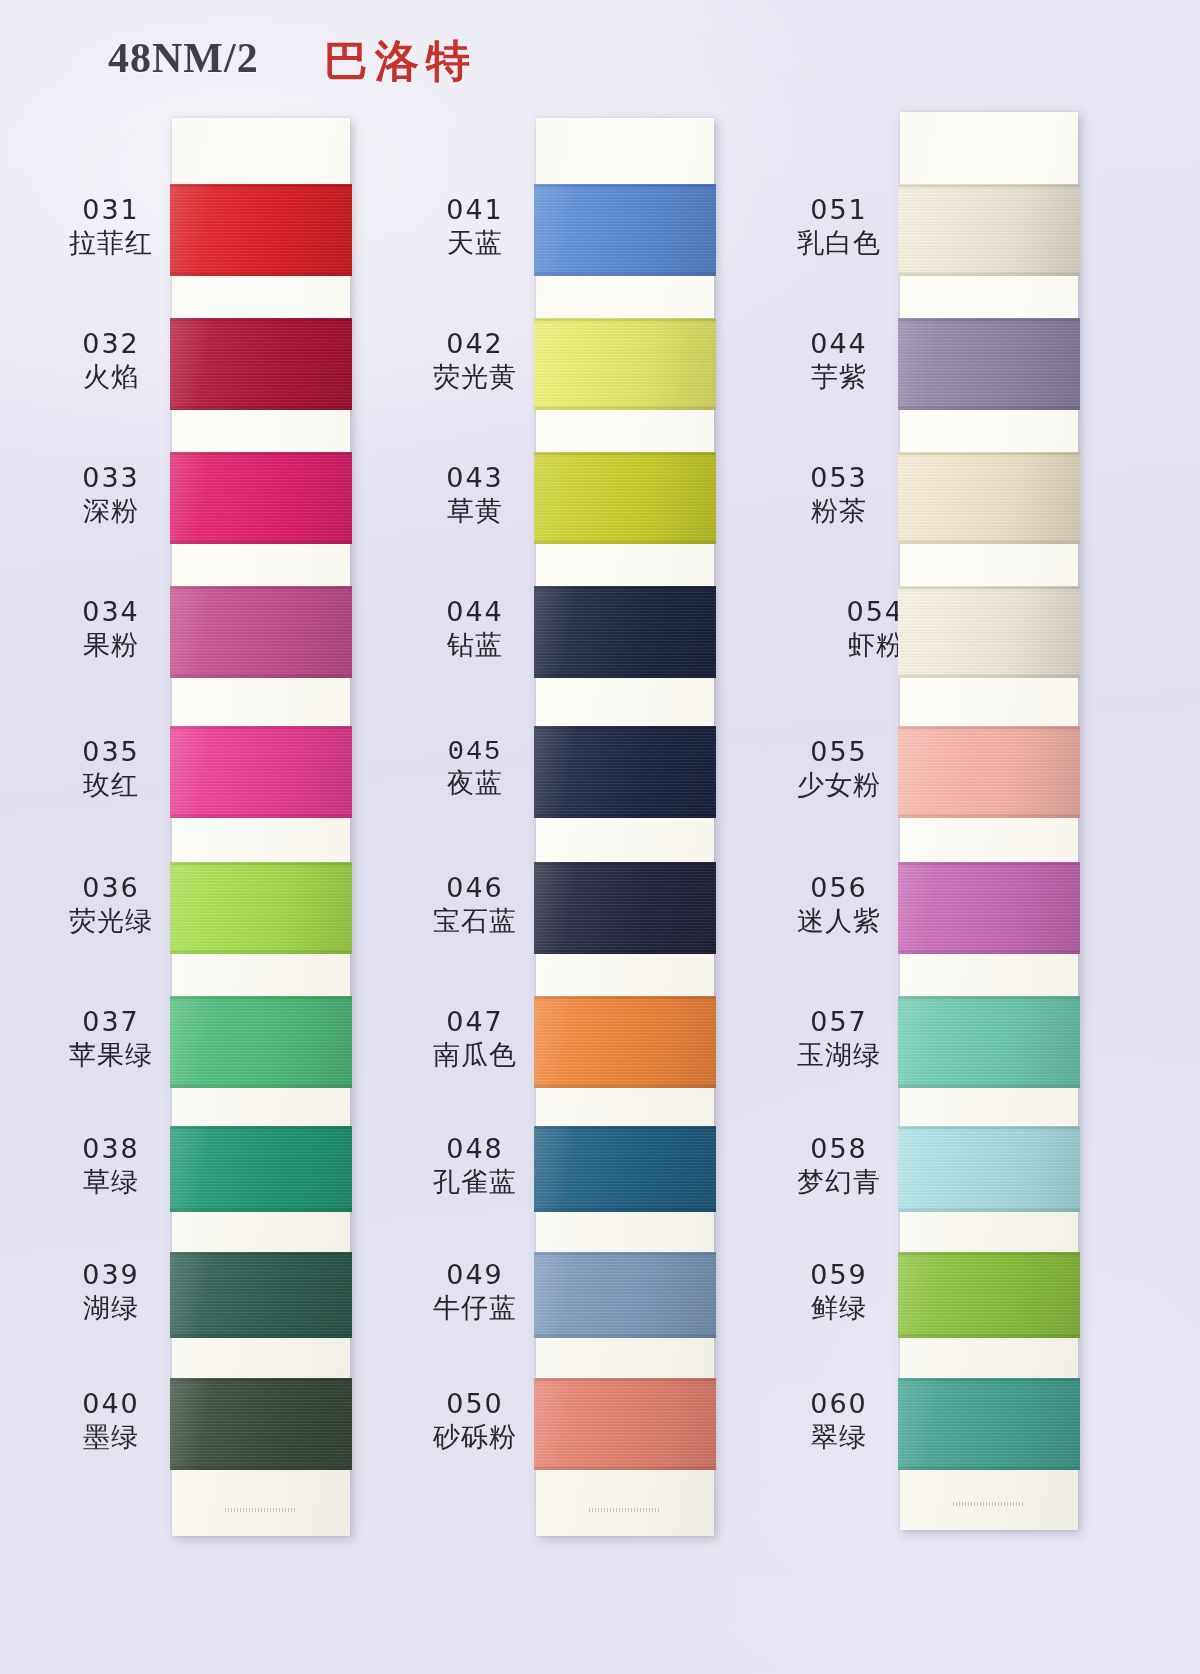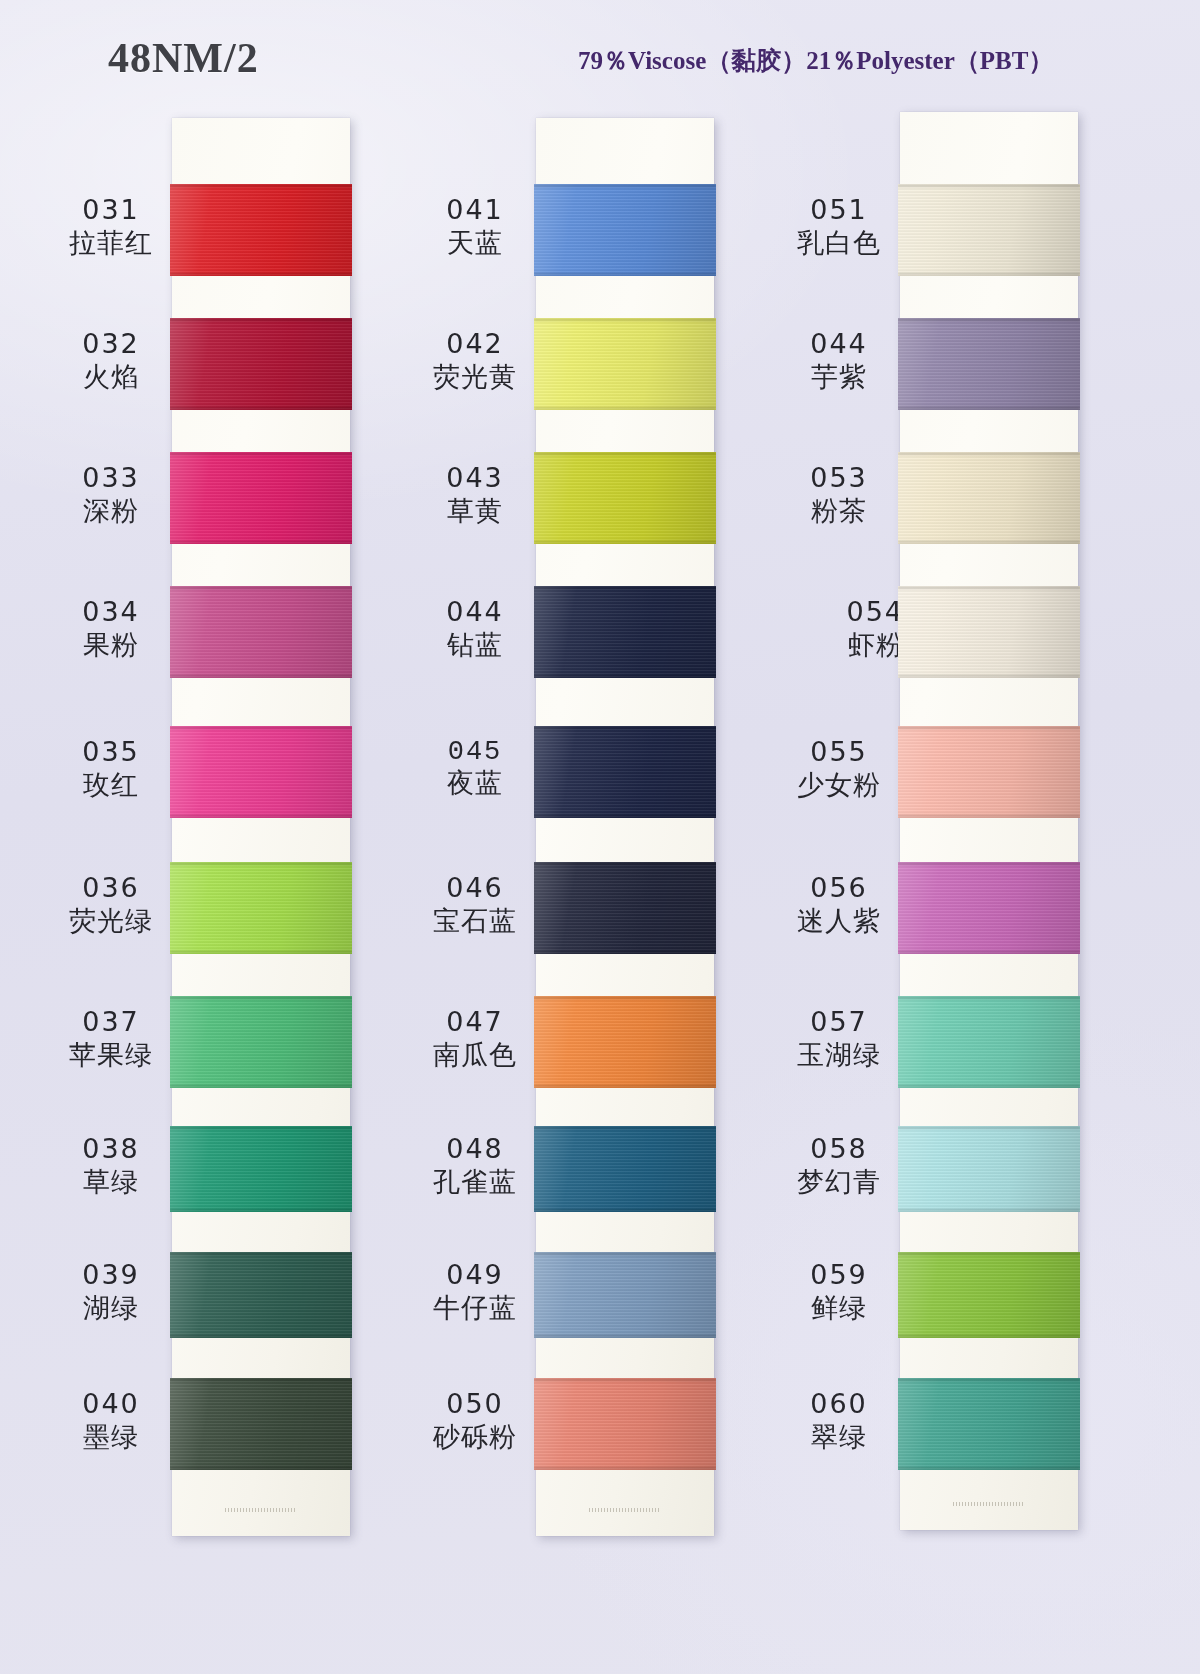--- a/index.html
+++ b/index.html
@@ -99,21 +99,21 @@
     opacity:.8;
   }
 </style>
 </head>
 <body>
 
 <div class="paper-texture"></div>
 
 <div class="header">
   <div class="hdr-code">48NM/2</div>
-  <div class="hdr-comp">79％Viscose（黏胶）21％Polyester（PBT）</div>
+  <div class="hdr-brand">巴洛特</div>
 </div>
 
 <div id="boards">
     <div class="swatch-label" style="left: 46px; top: 194px;">
       <span class="num">031</span>
       <span class="nm">拉菲红</span>
     </div>
     <div class="swatch-label" style="left: 46px; top: 328px;">
       <span class="num">032</span>
       <span class="nm">火焰</span>

